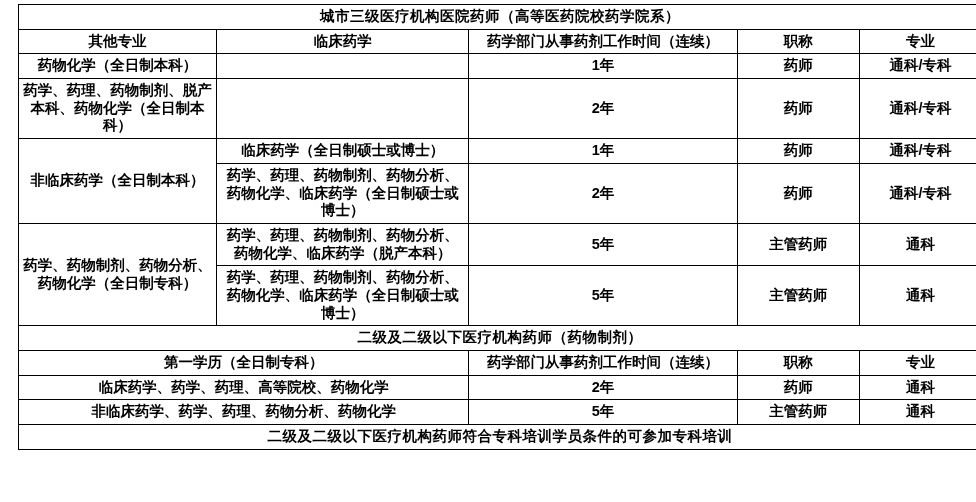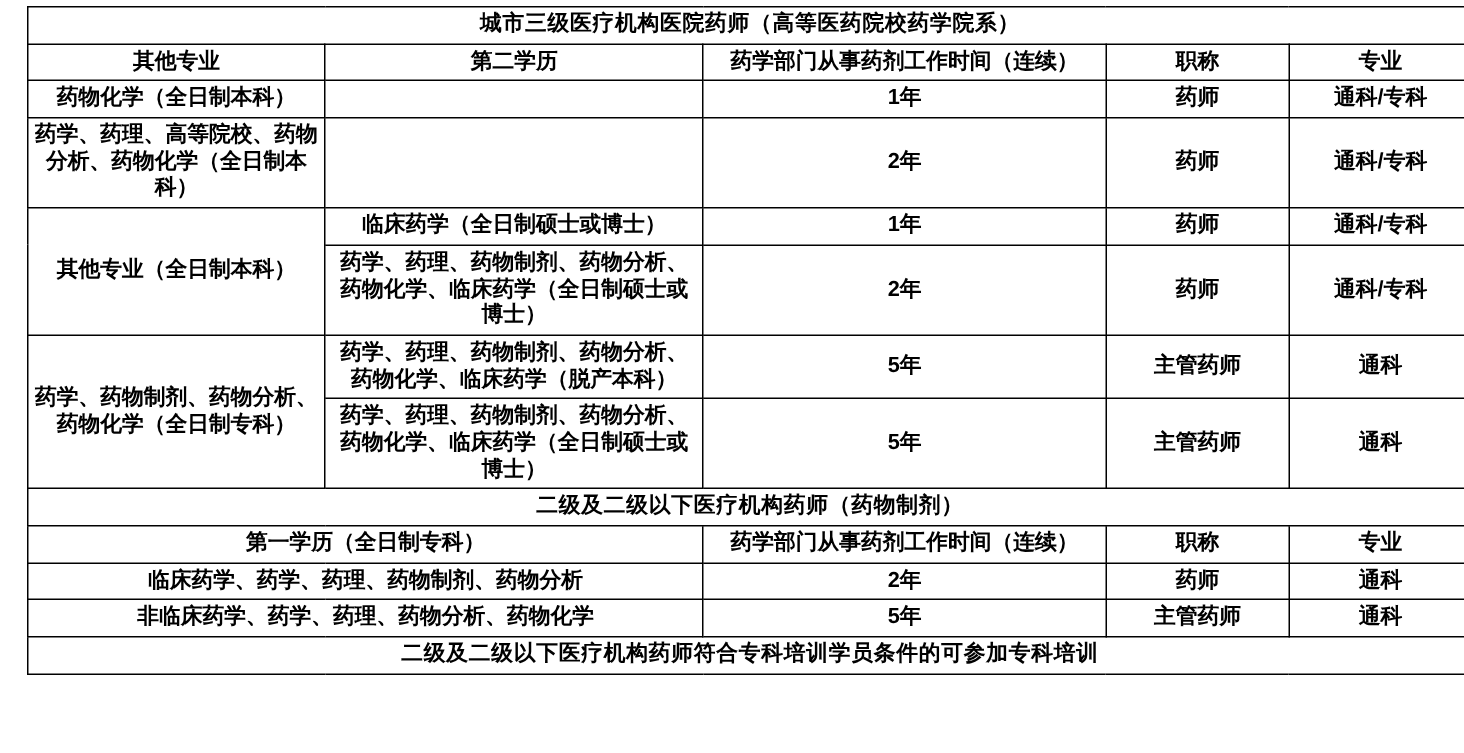--- a/index.html
+++ b/index.html
@@ -65,44 +65,44 @@
         <col class="col3">
         <col class="col4">
         <col class="col5">
     </colgroup>
     <tbody>
       <tr>
         <td class="title" colspan="5">城市三级医疗机构医院药师（高等医药院校药学院系）</td>
       </tr>
       <tr>
         <td>其他专业</td>
-        <td>第二学历</td>
+        <td>临床药学</td>
         <td>药学部门从事药剂工作时间（连续）</td>
         <td>职称</td>
         <td>专业</td>
       </tr>
 
       <tr>
         <td class="left">药物化学（全日制本科）</td>
         <td class="blank"></td>
         <td>1年</td>
         <td>药师</td>
         <td>通科/专科</td>
       </tr>
 
       <tr>
-        <td class="left">药学、药理、高等院校、药物分析、药物化学（全日制本科）</td>
+        <td class="left">药学、药理、药物制剂、脱产本科、药物化学（全日制本科）</td>
         <td class="blank"></td>
         <td>2年</td>
         <td>药师</td>
         <td>通科/专科</td>
       </tr>
 
       <tr>
-        <td class="left" rowspan="2">其他专业（全日制本科）</td>
+        <td class="left" rowspan="2">非临床药学（全日制本科）</td>
         <td>临床药学（全日制硕士或博士）</td>
         <td>1年</td>
         <td>药师</td>
         <td>通科/专科</td>
       </tr>
 
       <tr>
         <td>药学、药理、药物制剂、药物分析、药物化学、临床药学（全日制硕士或博士）</td>
         <td>2年</td>
         <td>药师</td>
@@ -129,21 +129,21 @@
       </tr>
 
       <tr>
         <td colspan="2" class="left">第一学历（全日制专科）</td>
         <td>药学部门从事药剂工作时间（连续）</td>
         <td>职称</td>
         <td>专业</td>
       </tr>
 
       <tr>
-        <td colspan="2" class="left">临床药学、药学、药理、药物制剂、药物分析</td>
+        <td colspan="2" class="left">临床药学、药学、药理、高等院校、药物化学</td>
         <td>2年</td>
         <td>药师</td>
         <td>通科</td>
       </tr>
 
       <tr>
         <td colspan="2" class="left">非临床药学、药学、药理、药物分析、药物化学</td>
         <td>5年</td>
         <td>主管药师</td>
         <td>通科</td>

